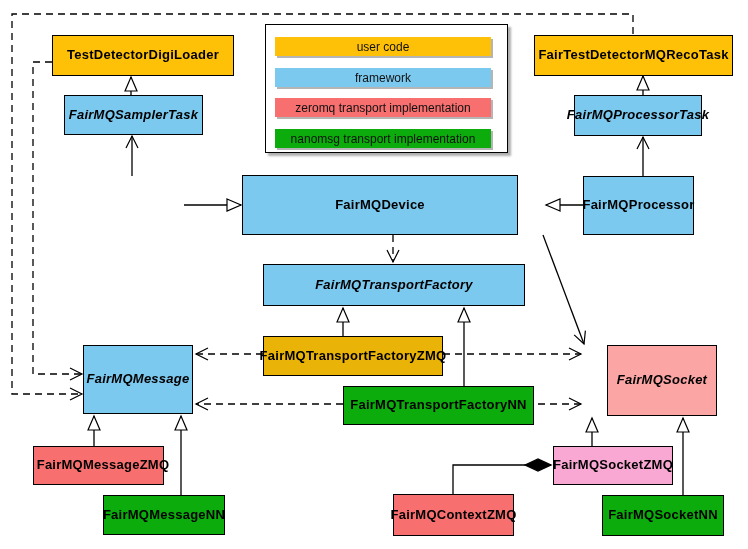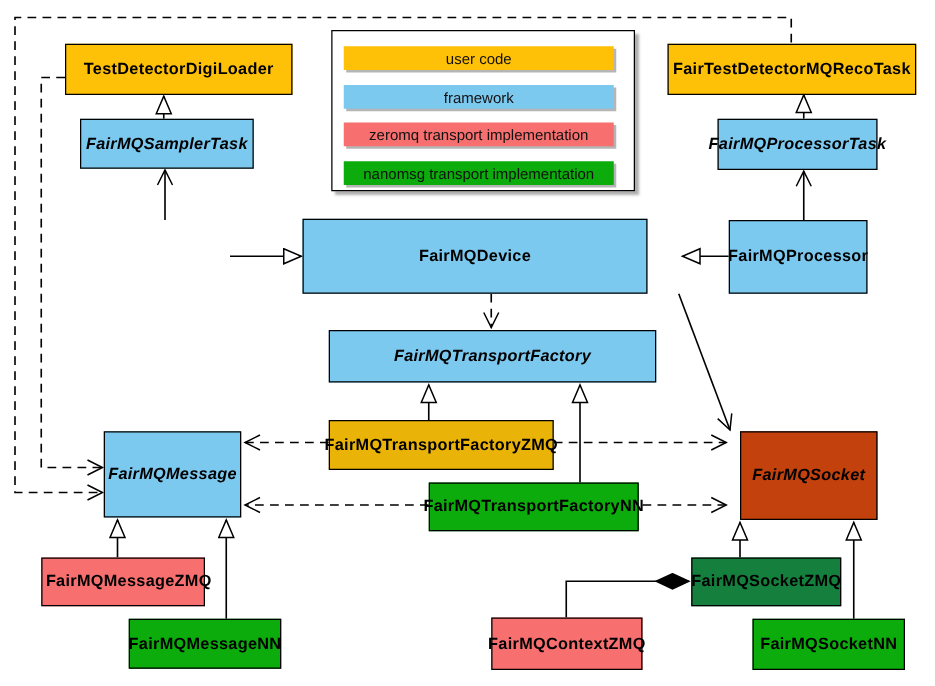--- a/index.html
+++ b/index.html
@@ -81,25 +81,25 @@
 
   <div class="node abstract" style="left: 574px; top: 95px; width: 128px; height: 41px; background-color: rgb(124, 201, 240);">FairMQProcessorTask</div>
   <div class="node abstract" style="left: 64px; top: 95px; width: 139px; height: 40px; background-color: rgb(124, 201, 240);">FairMQSamplerTask</div>
 
   <div class="node" style="left: 242px; top: 175px; width: 276px; height: 60px; background-color: rgb(124, 201, 240);">FairMQDevice</div>
   <div class="node" style="left: 583px; top: 176px; width: 111px; height: 59px; background-color: rgb(124, 201, 240);">FairMQProcessor</div>
 
   <div class="node abstract" style="left: 263px; top: 264px; width: 262px; height: 42px; background-color: rgb(124, 201, 240);">FairMQTransportFactory</div>
 
   <div class="node" style="left: 263px; top: 336px; width: 180px; height: 40px; background-color: #eab308;">FairMQTransportFactoryZMQ</div>
-  <div class="node" style="left: 343px; top: 386px; width: 168px; height: 39px; background-color: rgb(11, 172, 11);">FairMQTransportFactoryNN</div>
+  <div class="node" style="left: 343px; top: 386px; width: 191px; height: 39px; background-color: rgb(11, 172, 11);">FairMQTransportFactoryNN</div>
 
   <div class="node abstract" style="left: 83px; top: 345px; width: 110px; height: 69px; background-color: rgb(124, 201, 240);">FairMQMessage</div>
-  <div class="node abstract" style="left: 592px; top: 345px; width: 110px; height: 71px; background-color: #c2410c;">FairMQSocket</div>
+  <div class="node abstract" style="left: 607px; top: 345px; width: 110px; height: 71px; background-color: #fca5a5;">FairMQSocket</div>
 
   <div class="node" style="left: 33px; top: 446px; width: 131px; height: 39px; background-color: rgb(247, 111, 111); padding-left: 11px;">FairMQMessageZMQ</div>
   <div class="node" style="left: 103px; top: 495px; width: 122px; height: 40px; background-color: rgb(11, 172, 11); text-align: center;">FairMQMessageNN</div>
 
   <div class="node" style="left: 393px; top: 494px; width: 121px; height: 42px; background-color: rgb(247, 111, 111);">FairMQContextZMQ</div>
-  <div class="node" style="left: 553px; top: 446px; width: 120px; height: 39px; background-color: #15803d;">FairMQSocketZMQ</div>
+  <div class="node" style="left: 553px; top: 446px; width: 120px; height: 39px; background-color: #f9a8d4;">FairMQSocketZMQ</div>
   <div class="node" style="left: 602px; top: 495px; width: 122px; height: 41px; background-color: rgb(11, 172, 11);">FairMQSocketNN</div>
 
 </div>
 
 </body></html>

